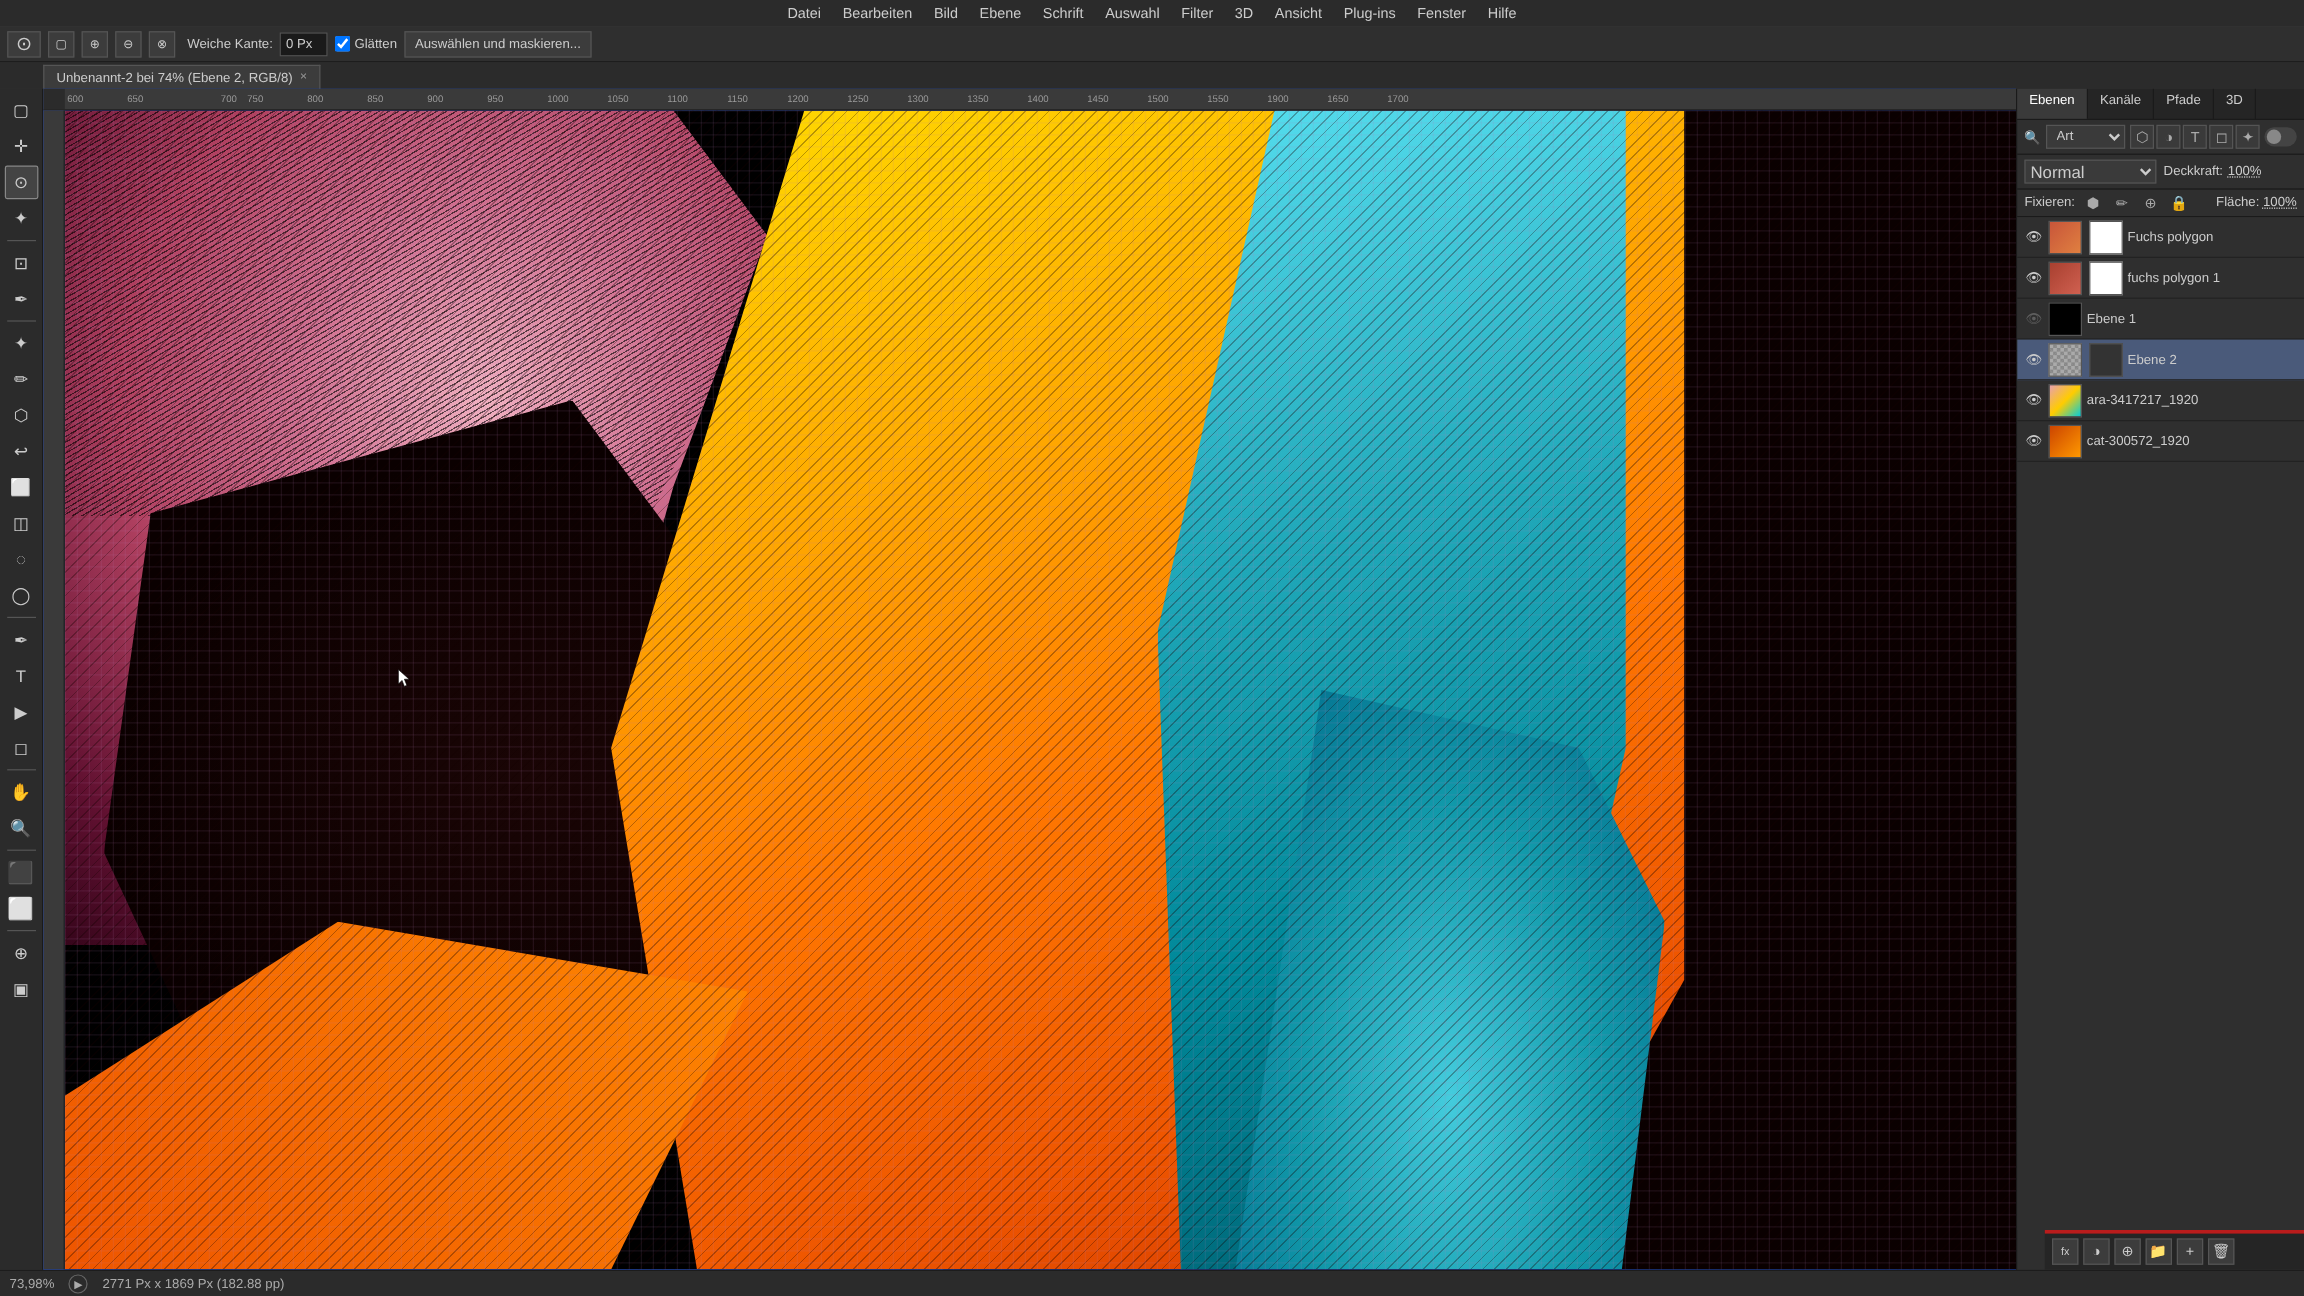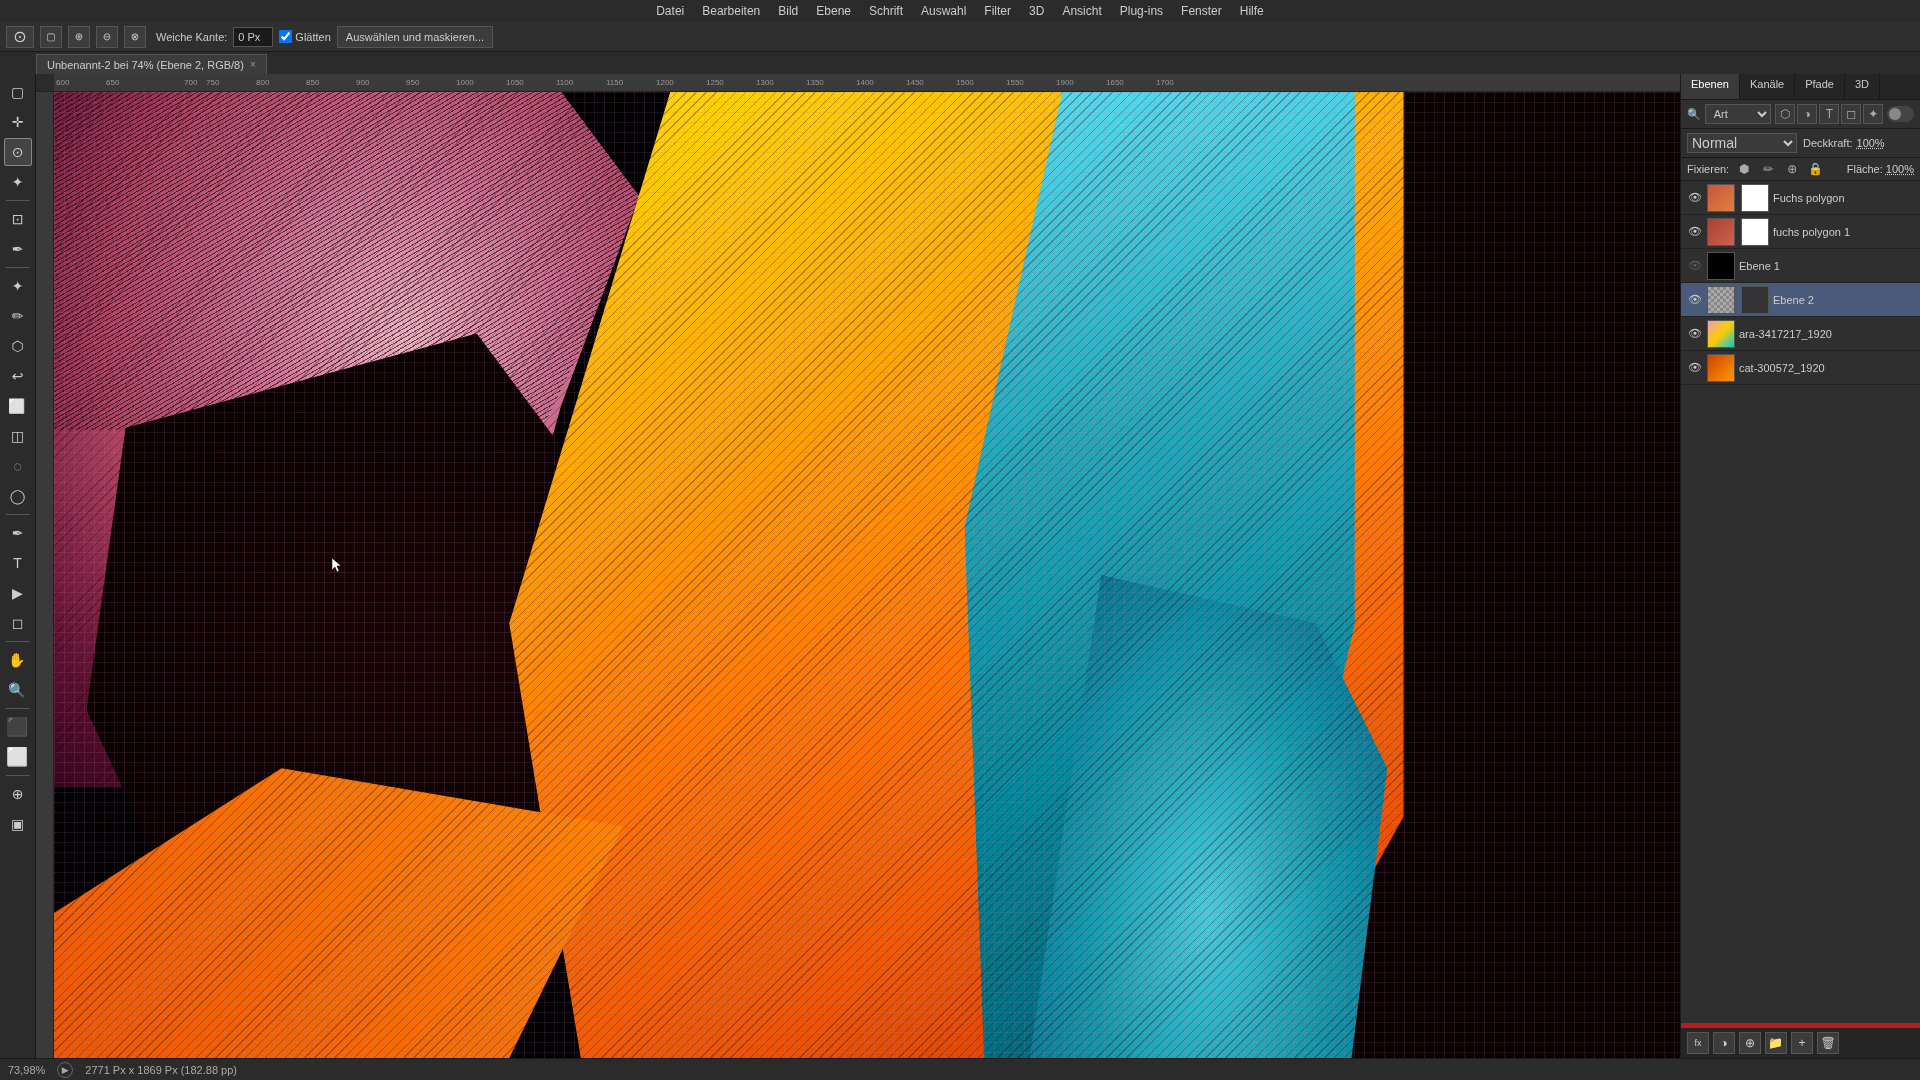--- a/index.html
+++ b/index.html
@@ -359,22 +359,23 @@
     }
     .thumb-cat {
       background: linear-gradient(135deg, #cc4400, #ff9900);
     }
 
     
     #layers-bottom {
       padding: 4px 6px;
       display: flex;
       gap: 4px;
-      border-top: 5px solid #b91c1c;
+      border-top: 3px solid #b91c1c;
       background: #252525;
+      margin-left: 23px;
     }
     .layer-bottom-btn {
       width: 22px; height: 22px;
       background: #3c3c3c;
       border: 1px solid #555;
       display: flex; align-items: center; justify-content: center;
       cursor: pointer;
       font-size: 12px; color: #ccc;
     }
 

